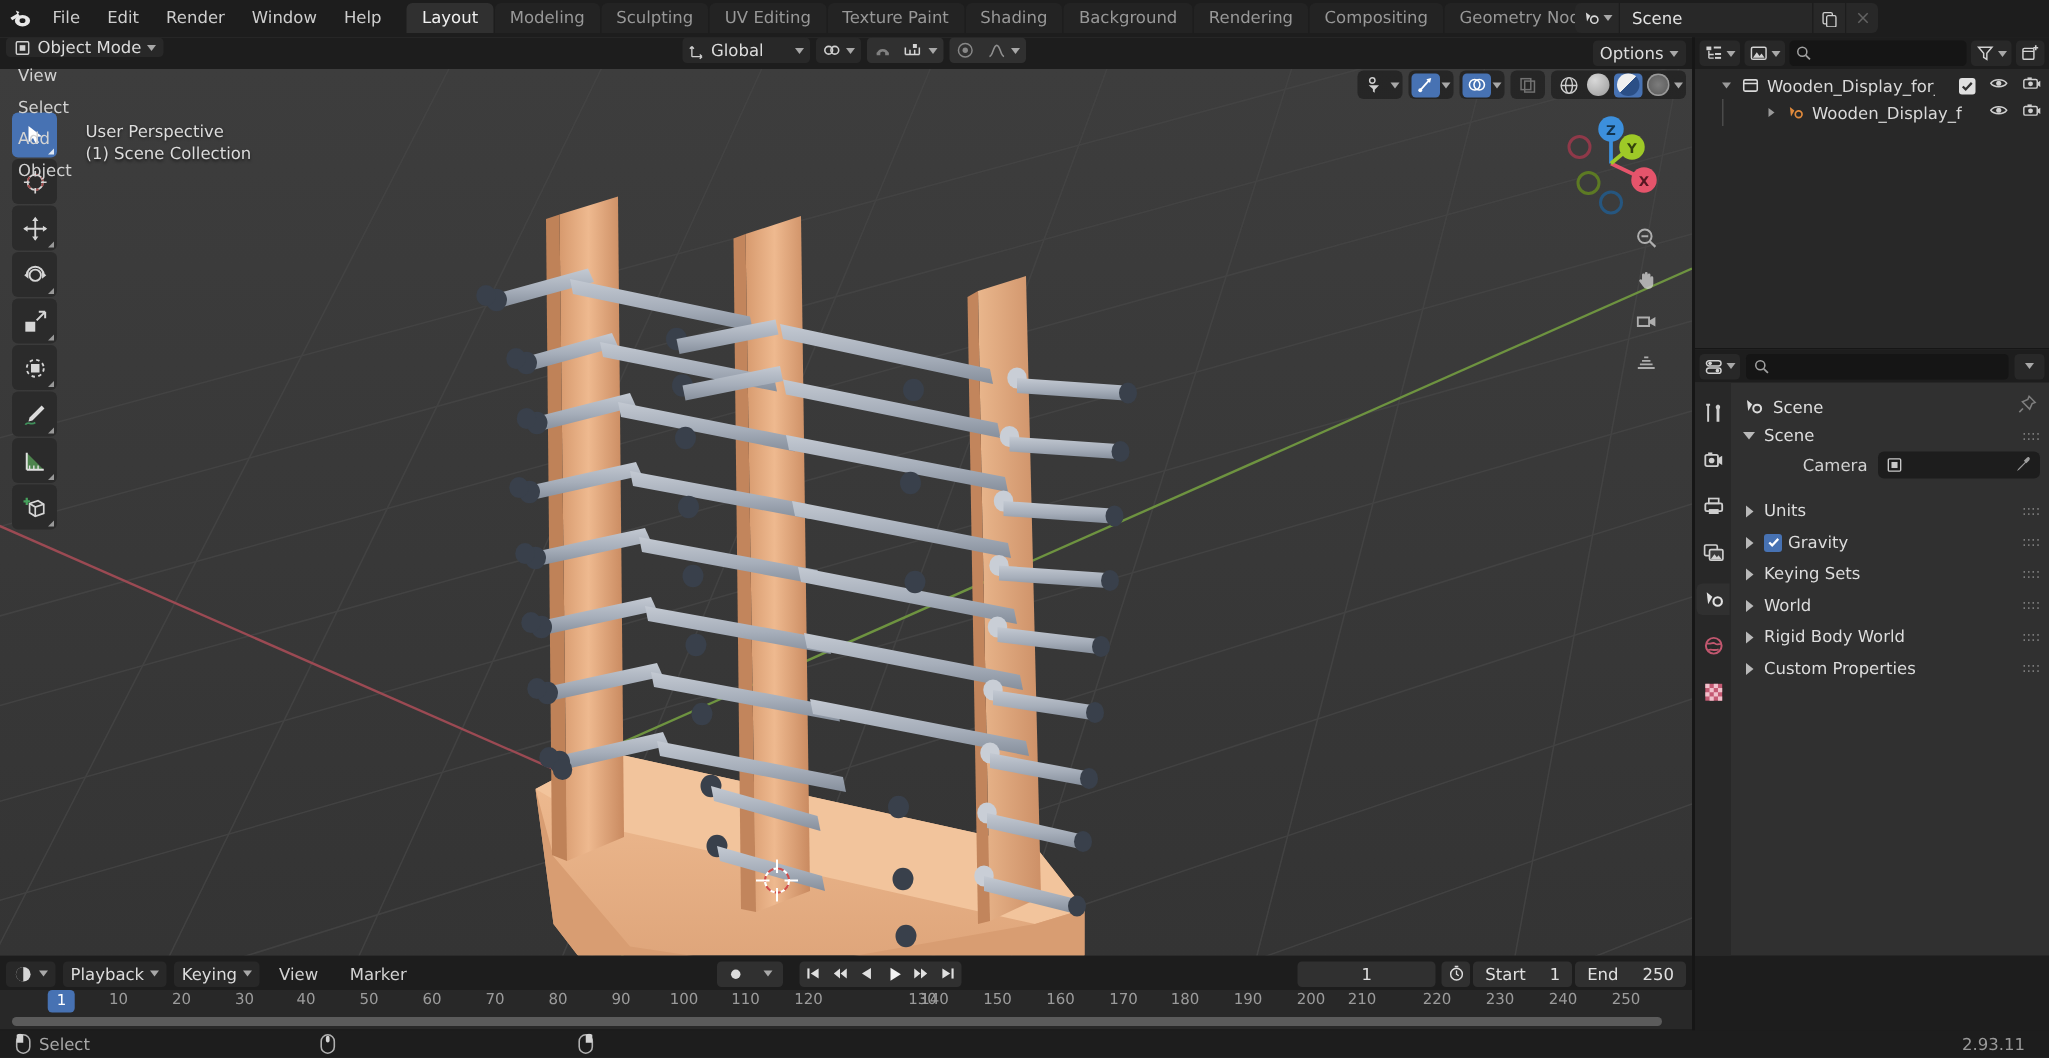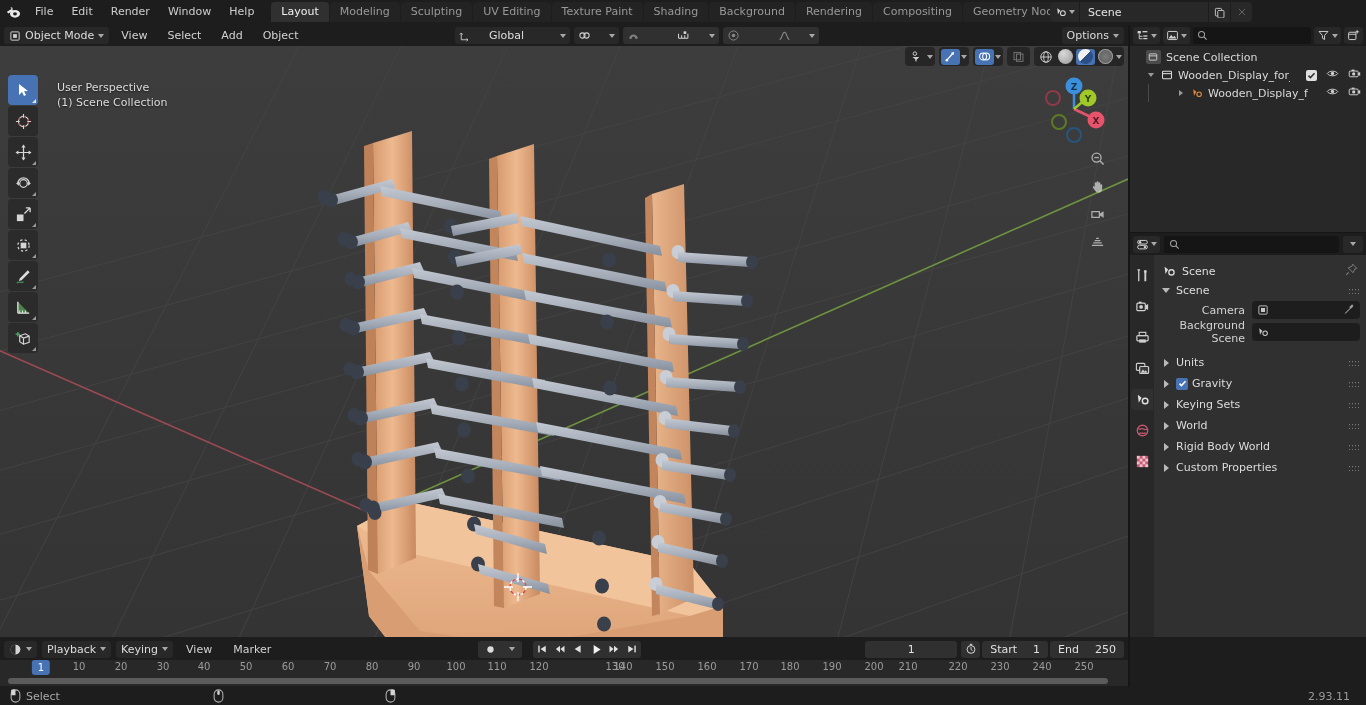--- a/index.html
+++ b/index.html
@@ -55,30 +55,30 @@
   .id-btn.dim svg { opacity: .35; }
 
   
   .viewport {
     position: absolute; left: 0; top: 25px; width: 1128px; height: 612px;
     background: #393939;
     overflow: hidden;
   }
   .vp-header {
     position: absolute; left: 0; top: 0; width: 1128px; height: 21px;
-    background: #1d1d1d; display: flex; align-items: center; padding: 0 4px; gap: 4px; z-index: 20;
+    background: #1d1d1d; display: flex; align-items: flex-start; padding: 0 4px; gap: 4px; z-index: 20; flex-direction: column;
   }
   .vph-btn {
     height: 17px; background: #282828; border-radius: 3px; display: flex; align-items: center;
     padding: 0 5px; gap: 4px; font-size: 11px; color: #dcdcdc; white-space: nowrap;
   }
   .vph-txt { padding: 0 8px; height: 17px; line-height: 17px; font-size: 11px; color: #d2d2d2; border-radius: 3px; }
   .pill {
     height: 17px; background: #282828; border-radius: 3px; display: flex; align-items: center;
-    padding: 0 4px; gap: 18px; font-size: 11px; color: #dcdcdc;
+    padding: 0 4px; gap: 3px; font-size: 11px; color: #dcdcdc;
   }
   .pill.off { background: #303030; }
   .caret { width: 0; height: 0; border-left: 3px solid transparent; border-right: 3px solid transparent; border-top: 4px solid #a8a8a8; }
 
   .gl-canvas { position: absolute; left: 0; top: 21px; width: 1128px; height: 591px; }
 
   .vp-overlay-text { position: absolute; left: 57px; top: 55px; z-index: 10; pointer-events: none; }
   .vp-overlay-text div { font-size: 11px; color: #dcdcdc; line-height: 15px; text-shadow: 0 1px 2px rgba(0,0,0,.6); }
 
   .toolbar-left {
@@ -724,32 +724,20 @@
         <svg width="13" height="13" viewBox="0 0 16 16">
             <rect x="2" y="4" width="9" height="9" rx="1.2" fill="none" stroke="#d2d2d2" stroke-width="1.2"></rect>
             <path d="M2 6.5 L11 6.5" stroke="#d2d2d2" stroke-width="1.1"></path>
             <path d="M12.5 1.5 L12.5 5.5 M10.5 3.5 L14.5 3.5" stroke="#d2d2d2" stroke-width="1.3"></path>
           </svg>
       </div>
     </div>
     <div class="ol-rows">
       <div class="ol-row">
         <span class="ind" style="width:14px"></span>
-        <span class="ol-icon">
-          <span style="display:inline-flex;align-items:center;justify-content:center;width:15px;height:14px;background:#4b4b4b;border-radius:2px;">
-            <svg width="10" height="10" viewBox="0 0 16 16">
-                <rect x="2" y="3" width="12" height="10" rx="1.2" fill="none" stroke="#d9d9d9" stroke-width="1.4"></rect>
-                <path d="M2 6.2 L14 6.2" stroke="#d9d9d9" stroke-width="1.4"></path>
-              </svg>
-          </span>
-        </span>
-        <span class="ol-label" style="margin-left:4px">Scene Collection</span>
-      </div>
-      <div class="ol-row">
-        <span class="ind" style="width:14px"></span>
         <span class="ol-tri">
             <span class="tri-d" style="border-top-color:#9a9a9a;border-left-width:3px;border-right-width:3px;border-top-width:4px;"></span>
           </span>
         <span class="ol-icon">
           <svg width="12" height="12" viewBox="0 0 16 16">
               <rect x="2" y="3" width="12" height="10" rx="1.2" fill="none" stroke="#d9d9d9" stroke-width="1.4"></rect>
               <path d="M2 6.2 L14 6.2" stroke="#d9d9d9" stroke-width="1.4"></path>
             </svg>
         </span>
         <span class="ol-label" style="margin-left:2px;max-width:112px">Wooden_Display_for_Glasses_</span>
@@ -919,30 +907,20 @@
                 <rect x="2.5" y="2.5" width="11" height="11" rx="1" fill="none" stroke="#c8c8c8" stroke-width="1.2"></rect>
                 <rect x="5.3" y="5.3" width="5.4" height="5.4" fill="#c8c8c8"></rect>
               </svg>
             <span></span>
             <span class="eyed">
               <svg width="12" height="12" viewBox="0 0 16 16">
                   <path d="M12.8 2.2 A2 2 0 0 1 13.2 5 L10.5 7.7 L8.3 5.5 L11 2.8 A2 2 0 0 1 12.8 2.2 Z" fill="#c8c8c8"></path>
                   <path d="M9.6 6.4 L3.2 12.8 L2.2 14.6 L4 13.6 L10.4 7.2 Z" fill="#c8c8c8"></path>
                 </svg>
             </span>
-          </span>
-        </div>
-        <div class="pr-row">
-          <span class="pr-lbl">Background Scene</span>
-          <span class="pr-field">
-            <svg width="12" height="12" viewBox="0 0 16 16">
-                <path d="M3 3 L7 6.2 L4 11.5 Z" fill="#c8c8c8"></path>
-                <circle cx="10.8" cy="9.6" r="3" fill="none" stroke="#c8c8c8" stroke-width="1.4"></circle>
-              </svg>
-            <span></span>
           </span>
         </div>
 
         <div style="height:8px"></div>
 
         <div class="pr-sub">
           <span class="tri-r"></span>
           <span>Units</span>
           <span class="grip">::::</span>
         </div>

